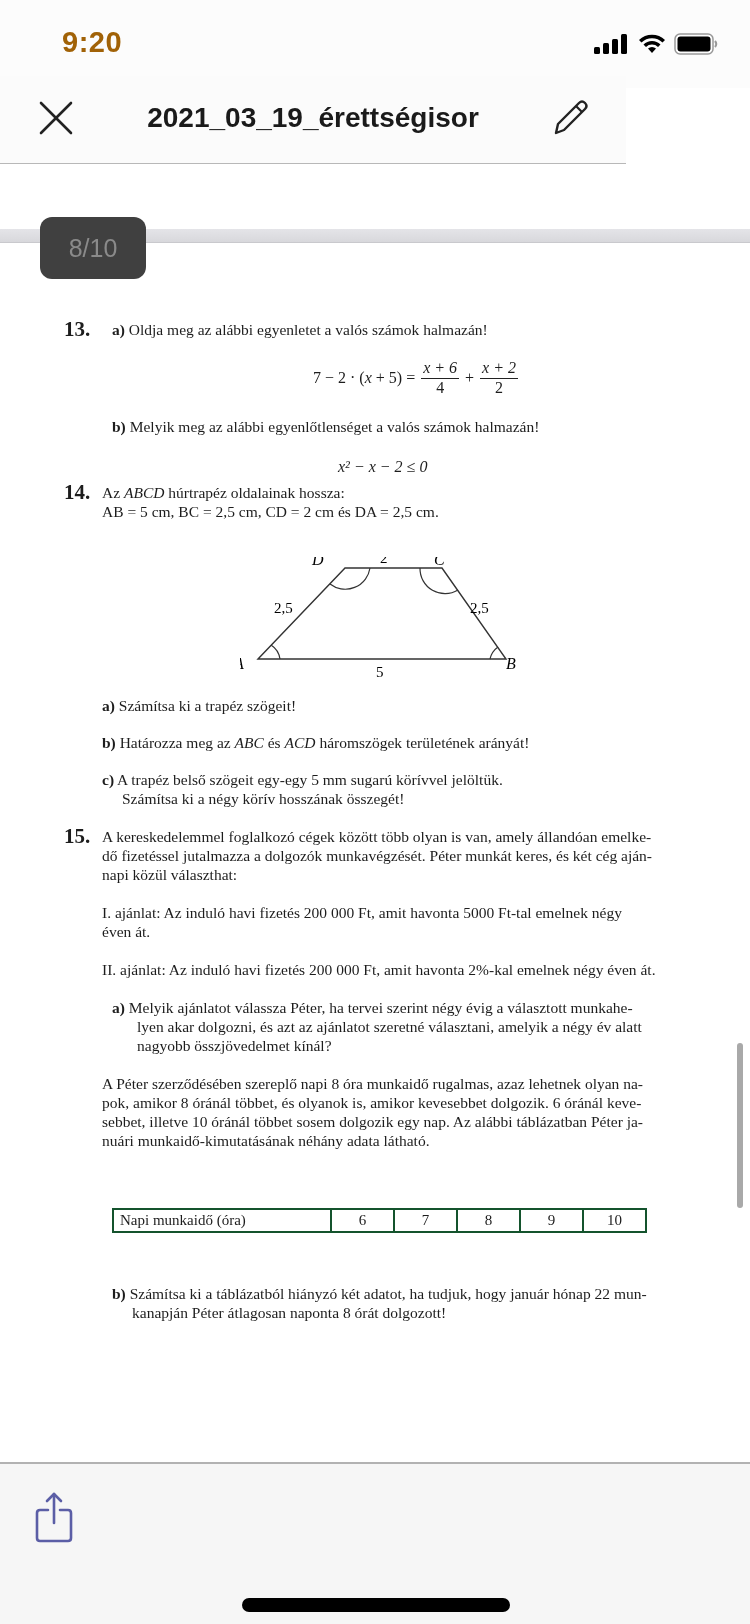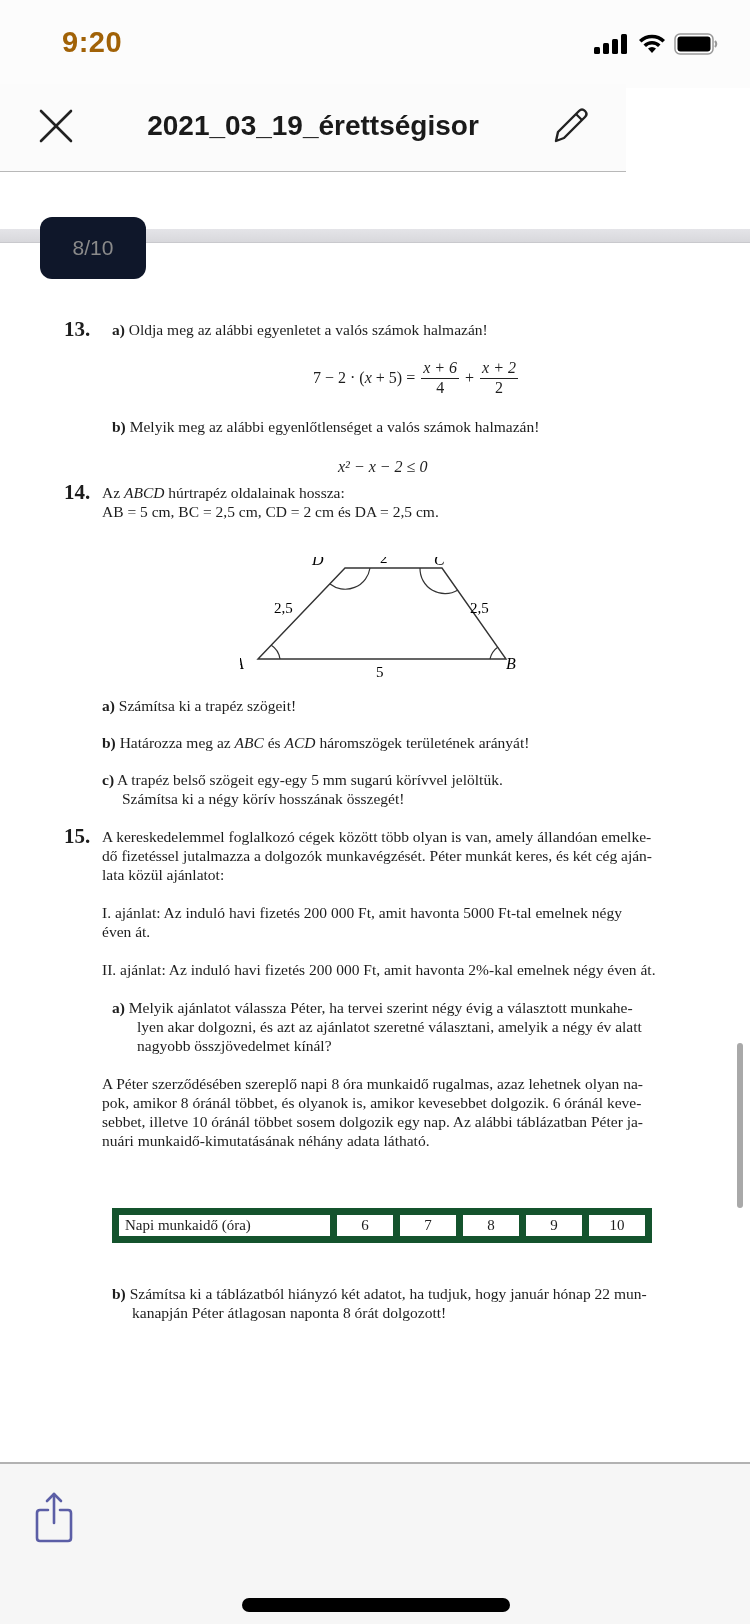--- a/index.html
+++ b/index.html
@@ -5,42 +5,42 @@
   * { box-sizing: border-box; margin: 0; padding: 0; }
   html, body { width: 750px; height: 1624px; background: #ffffff; overflow: hidden; }
   body { position: relative; font-family: "Liberation Sans", sans-serif; color: #111; }
 
   
   .status-bar { position: absolute; left: 0; top: 0; width: 750px; height: 88px; background: #fcfcfc; }
   .status-time { position: absolute; left: 62px; top: 26px; font-size: 29px; font-weight: bold; color: #a16207; letter-spacing: 0.5px; }
   .status-icons { position: absolute; right: 32px; top: 33px; display: flex; align-items: center; gap: 8px; }
 
   
-  .nav-bar { position: absolute; left: 0; top: 84px; width: 626px; height: 88px; background: #fbfbfb; border-bottom: 1px solid #b8b8b8; }
+  .nav-bar { position: absolute; left: 0; top: 76px; width: 626px; height: 88px; background: #fbfbfb; border-bottom: 1px solid #b8b8b8; }
   .nav-close { position: absolute; left: 36px; top: 22px; width: 40px; height: 40px; cursor: pointer; }
   .nav-title { position: absolute; left: 0; right: 0; top: 26px; text-align: center; font-size: 28px; font-weight: bold; color: #1a1a1a; }
   .nav-edit { position: absolute; right: 34px; top: 20px; width: 46px; height: 46px; cursor: pointer; }
 
   
   .content { position: absolute; left: 0; top: 177px; width: 750px; height: 1285px; background: #ffffff; overflow: hidden; }
   .page-edge { position: absolute; left: 0; top: 52px; width: 750px; height: 14px; background: linear-gradient(#e4e4e8, #d8d8dc); border-bottom: 1px solid #c9c9cd; }
-  .page-indicator { position: absolute; left: 40px; top: 40px; width: 106px; height: 62px; background: #0f172a; border-radius: 12px; text-align: center; line-height: 62px; font-size: 21px; color: #8a8a8a; }
+  .page-indicator { position: absolute; left: 40px; top: 40px; width: 106px; height: 62px; background: #404040; border-radius: 12px; text-align: center; line-height: 62px; font-size: 25px; color: #8a8a8a; }
 
   .doc { position: absolute; left: 0; top: 0; width: 750px; font-family: "Liberation Serif", serif; font-size: 15.5px; color: #1d1d1d; line-height: 18.5px; }
   .qnum { position: absolute; font-weight: bold; font-size: 21px; }
   .t { position: absolute; white-space: nowrap; }
   .b { font-weight: bold; }
   .i { font-style: italic; }
   .eq { position: absolute; font-family: "Liberation Serif", serif; font-size: 16px; white-space: nowrap; }
   .frac { display: inline-block; vertical-align: middle; text-align: center; margin: 0 2px; }
   .frac .num { display: block; border-bottom: 1px solid #222; padding: 0 2px; font-style: italic; text-align: right; }
   .frac .den { display: block; padding: 0 2px; }
 
   table.work { position: absolute; left: 112px; top: 1031px; border-collapse: collapse; font-family: "Liberation Serif", serif; font-size: 15px; }
-  table.work td { border: 7px solid #14532d; padding: 1px 6px; height: 20px; }
+  table.work td { border: 2px solid #14532d; padding: 1px 6px; height: 20px; }
   table.work td.num { text-align: center; width: 63px; }
   table.work td.lbl { width: 218px; line-height: 16px; }
 
   .scrollbar { position: absolute; left: 737px; top: 1043px; width: 6px; height: 165px; background: #a9a9a9; border-radius: 3px; }
 
   
   .toolbar { position: absolute; left: 0; top: 1462px; width: 750px; height: 162px; background: #f6f6f6; border-top: 2px solid #b2b2b2; }
   .share { position: absolute; left: 34px; top: 26px; width: 42px; height: 54px; cursor: pointer; }
   .home-indicator { position: absolute; left: 242px; top: 134px; width: 268px; height: 14px; background: #000; border-radius: 7px; }
 </style>
@@ -121,21 +121,21 @@
     </svg>
 
     <span class="t" style="left:102px; top:520px;"><span class="b">a)</span> <span>Számítsa ki a trapéz szögeit!</span></span>
     <span class="t" style="left:102px; top:557px;"><span class="b">b)</span> <span>Határozza meg az </span><span class="i">ABC</span><span> és </span><span class="i">ACD</span><span> háromszögek területének arányát!</span></span>
     <span class="t" style="left:102px; top:594px;"><span class="b">c)</span> <span>A trapéz belső szögeit egy-egy 5 mm sugarú körívvel jelöltük.</span></span>
     <span class="t" style="left:122px; top:613px;">Számítsa ki a négy körív hosszának összegét!</span>
 
     <span class="qnum" style="left:64px; top:650px;">15.</span>
     <span class="t" style="left:102px; top:651px;">A kereskedelemmel foglalkozó cégek között több olyan is van, amely állandóan emelke-</span>
     <span class="t" style="left:102px; top:670px;">dő fizetéssel jutalmazza a dolgozók munkavégzését. Péter munkát keres, és két cég aján-</span>
-    <span class="t" style="left:102px; top:689px;">lata közül ajánlatot:</span>
+    <span class="t" style="left:102px; top:689px;">napi közül választhat:</span>
 
     <span class="t" style="left:102px; top:727px;">I. ajánlat: Az induló havi fizetés 200 000 Ft, amit havonta 5000 Ft-tal emelnek négy</span>
     <span class="t" style="left:102px; top:746px;">éven át.</span>
 
     <span class="t" style="left:102px; top:784px;">II. ajánlat: Az induló havi fizetés 200 000 Ft, amit havonta 2%-kal emelnek négy éven át.</span>
 
     <span class="t" style="left:112px; top:822px;"><span class="b">a)</span> <span>Melyik ajánlatot válassza Péter, ha tervei szerint négy évig a választott munkahe-</span></span>
     <span class="t" style="left:137px; top:841px;">lyen akar dolgozni, és azt az ajánlatot szeretné választani, amelyik a négy év alatt</span>
     <span class="t" style="left:137px; top:860px;">nagyobb összjövedelmet kínál?</span>
 

